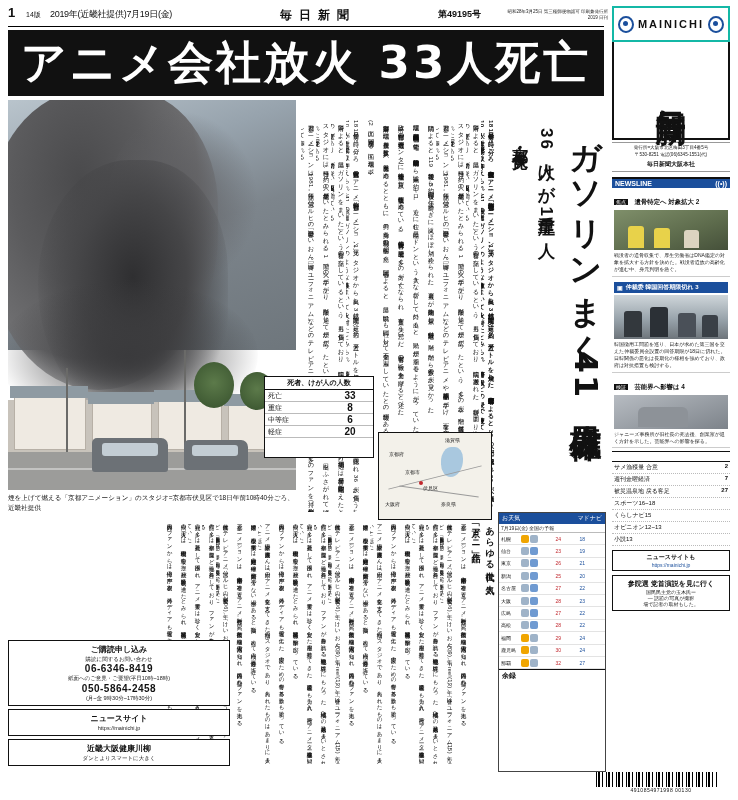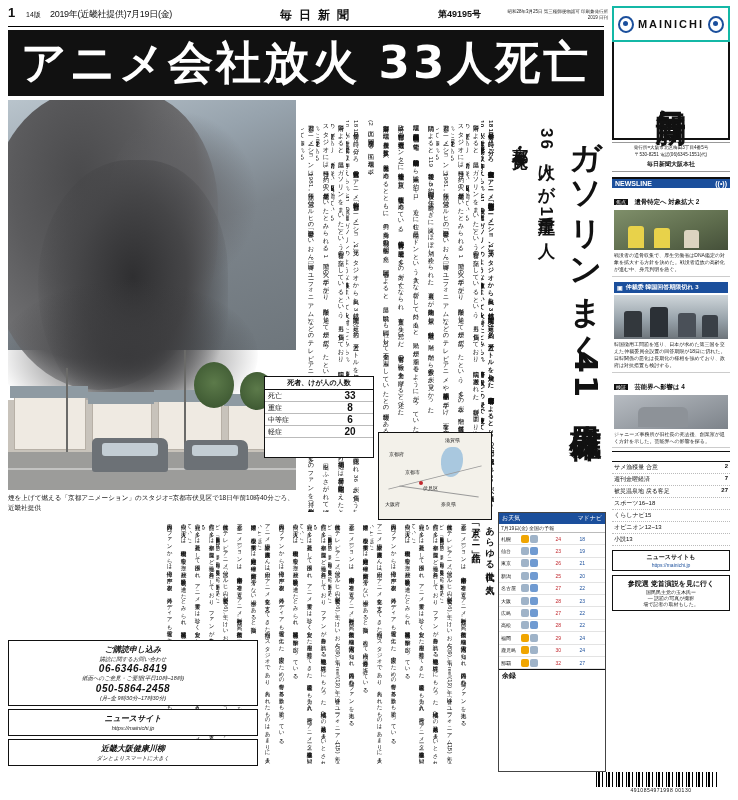--- a/index.html
+++ b/index.html
@@ -117,21 +117,21 @@
   .idxrow b{font-weight:bold;}
   .idxhead{font-size:7px;font-weight:bold;border-top:1px solid #111;border-bottom:1px solid #111;padding:1px 2px;margin-top:3px;}
   .sitebox{border:1px solid #111;margin-top:4px;padding:2px;text-align:center;}
   .sitebox .sb1{font-size:6px;font-weight:bold;}
   .sitebox .sb2{font-size:5px;color:#1b4f9c;}
   .adbox{border:1px solid #111;margin-top:4px;padding:3px 2px;}
   .adbox .a1{font-size:7px;font-weight:bold;text-align:center;line-height:1.4;}
   .adbox .a2{font-size:5px;text-align:center;color:#222;}
 
   
-  .adstrip{position:absolute;left:8px;top:640px;width:250px;height:152px;font-style:italic;}
+  .adstrip{position:absolute;left:8px;top:640px;width:222px;height:152px;}
   .ad{border:1px solid #111;padding:3px;margin-bottom:3px;background:#fff;}
   .ad-t{font-size:8px;font-weight:bold;text-align:center;}
   .ad-s{font-size:5.5px;text-align:center;color:#222;line-height:1.5;}
   .tel{font-size:10px;font-weight:bold;text-align:center;letter-spacing:0.5px;}
 
   .barcode{position:absolute;left:596px;top:772px;width:130px;height:22px;}
   .barcode .bars{height:15px;width:122px;background:repeating-linear-gradient(90deg,#000 0 1px,#fff 1px 2px,#000 2px 4px,#fff 4px 6px,#000 6px 7px,#fff 7px 10px);}
   .barcode .bnum{font-size:5px;text-align:center;letter-spacing:0.5px;}
 </style>
 </head>

